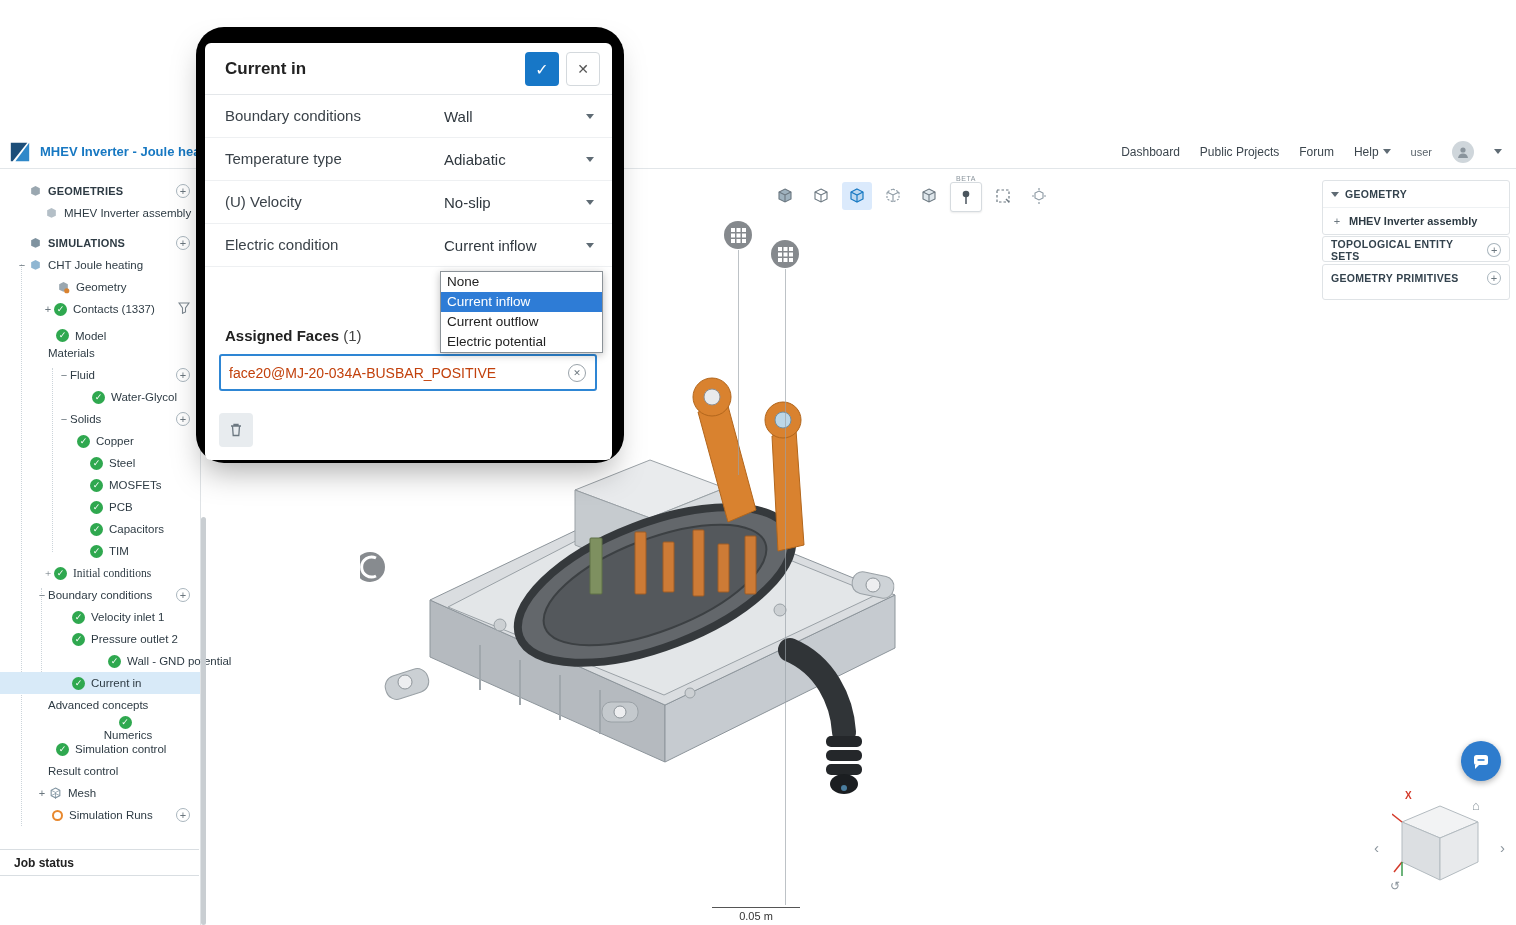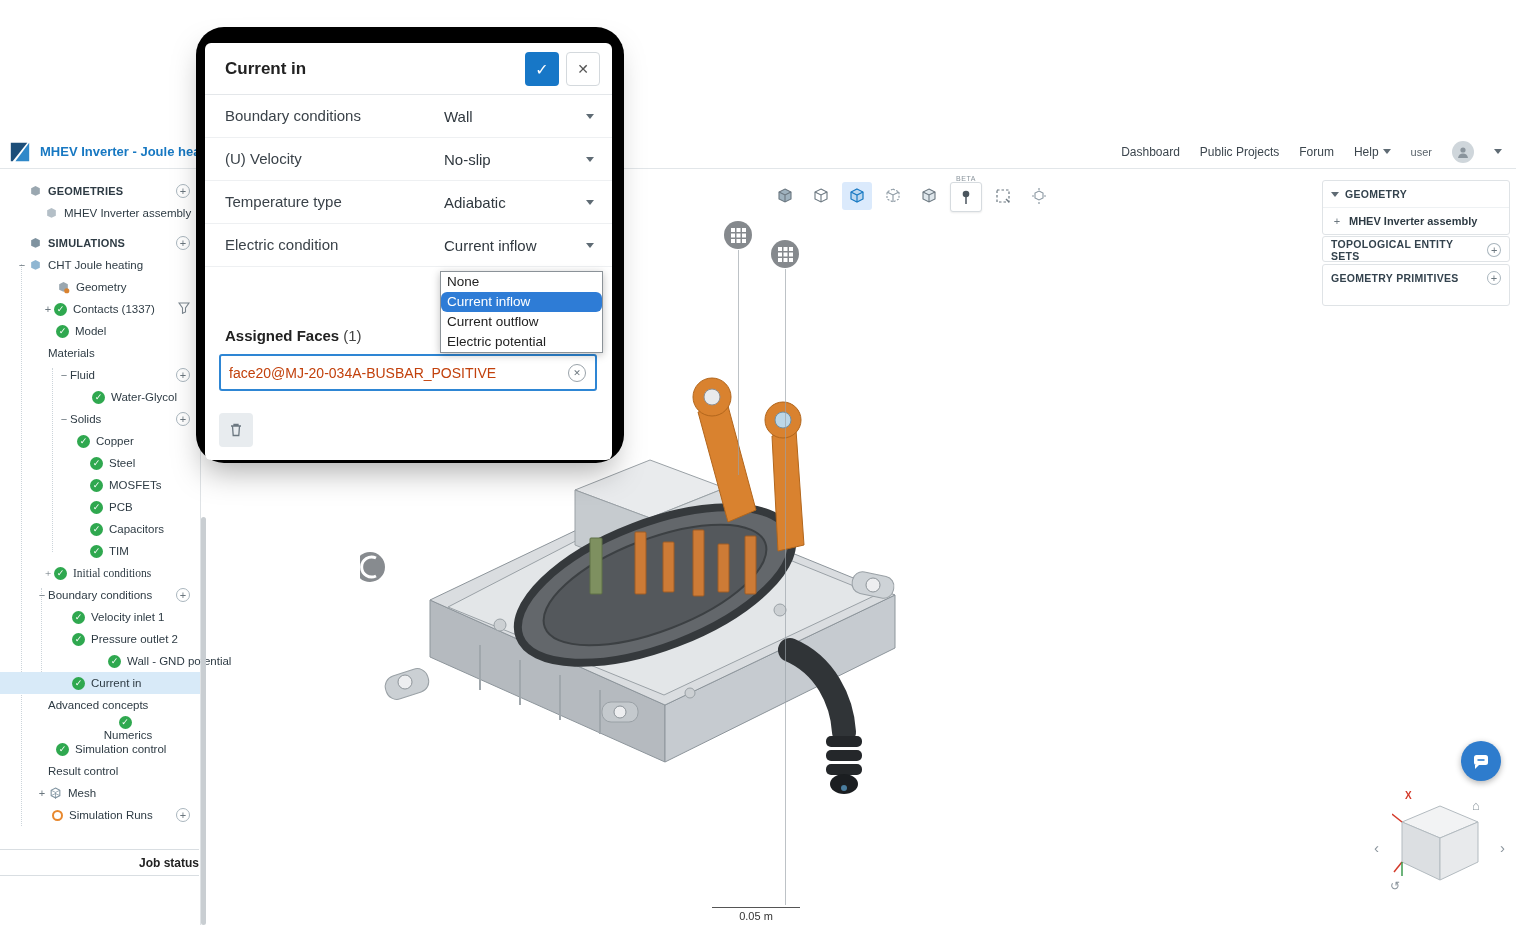--- a/index.html
+++ b/index.html
@@ -34,21 +34,21 @@
   .chk::after{content:"\2713";}
   .ring{flex:0 0 11px;width:11px;height:11px;border:2px solid #e8882e;border-radius:50%;margin-right:6px;box-sizing:border-box;}
   .tree-ic{flex:0 0 14px;width:14px;height:14px;margin-right:6px;display:flex;align-items:center;justify-content:center;}
   .rowbtn{margin-left:auto;margin-right:10px;}
   .cplus{width:14px;height:14px;border:1px solid #aab6be;border-radius:50%;color:#6a767e;
          font-size:11px;line-height:13px;text-align:center;display:inline-block;box-sizing:border-box;}
   .cplus::after{content:"+";}
   .dot-v{position:absolute;border-left:1px dotted #ccd4da;width:0;}
   .jobstatus{position:absolute;left:0;top:849px;width:199px;height:27px;border-top:1px solid #d9dee2;
              border-bottom:1px solid #d9dee2;background:#fff;display:flex;align-items:center;
-             padding-left:14px;font-weight:bold;font-size:12px;color:#222;z-index:9;box-sizing:border-box;justify-content:flex-end;}
+             padding-left:14px;font-weight:bold;font-size:12px;color:#222;z-index:9;box-sizing:border-box;}
   .scroll-thumb{position:absolute;left:201px;top:517px;width:5px;height:408px;background:#c9ced2;border-radius:3px;z-index:11;}
 
   
   .rp-card{position:absolute;left:1322px;width:188px;background:#fff;border:1px solid #dfe3e6;border-radius:3px;z-index:8;box-sizing:border-box;}
   .rp-row{display:flex;align-items:center;height:26px;padding:0 8px;gap:6px;}
   .rp-head{font-size:10.5px;font-weight:bold;letter-spacing:.3px;color:#33424d;}
   .rp-item{font-size:11px;color:#2e3b44;}
 
   
   .viewport{position:absolute;left:200px;top:168px;width:1316px;height:757px;background:#fff;}
@@ -78,21 +78,21 @@
   .m-close{position:absolute;right:12px;top:9px;width:34px;height:34px;border:1px solid #d4d9dd;border-radius:4px;
            background:#fff;color:#555;font-size:14px;display:flex;align-items:center;justify-content:center;cursor:pointer;box-sizing:border-box;}
   .m-close::after{content:"\2715";}
   .m-row{position:relative;height:42px;border-bottom:1px solid #eef0f2;}
   .m-row .flabel{position:absolute;left:20px;top:0;line-height:42px;font-size:15px;color:#3a4249;}
   .m-select{position:absolute;left:239px;right:18px;top:0;height:42px;display:flex;align-items:center;cursor:pointer;}
   .m-select .fvalue{font-size:15px;color:#30383f;}
   .m-select .caret{margin-left:auto;}
   .m-dd{position:absolute;left:235px;top:228px;width:161px;background:#fff;border:1px solid #8b9298;
         box-shadow:0 2px 8px rgba(0,0,0,.25);z-index:5;}
-  .m-opt{height:20px;line-height:20px;padding-left:6px;font-size:13.5px;color:#222;cursor:pointer;border-radius:6px;}
+  .m-opt{height:20px;line-height:20px;padding-left:6px;font-size:13.5px;color:#222;cursor:pointer;}
   .m-opt.sel{background:#2e7cd6;color:#fff;}
   .af-label{position:absolute;left:20px;top:284px;font-size:15px;font-weight:bold;color:#222;text-align:right;}
   .af-count{font-weight:normal;color:#444;margin-left:4px;}
   .face-input{position:absolute;left:14px;top:311px;width:378px;height:37px;border:2px solid #2e86d4;border-radius:3px;
               background:#fff;display:flex;align-items:center;box-sizing:border-box;}
   .face-input input{border:none;outline:none;flex:1;font-size:14px;font-family:"Liberation Sans",sans-serif;
                     color:#c2410c;padding:0 8px;background:transparent;}
   .clear-btn{flex:0 0 18px;width:18px;height:18px;border:1px solid #9aa3aa;border-radius:50%;color:#6b767e;
              font-size:9px;line-height:16px;text-align:center;margin-right:9px;cursor:pointer;box-sizing:border-box;}
   .clear-btn::after{content:"\2715";}
@@ -367,21 +367,21 @@
       <div class="trow" style="padding-left:42px;">
         <span class="tgl plus"></span>
         <span class="chk"></span>
         <span class="tlabel">Contacts (1337)</span>
         <span class="rowbtn">
           <svg width="12" height="12" viewBox="0 0 12 12">
             <path d="M1 1h10L7.5 6v4l-3 1.3V6z" fill="none" stroke="#7c8790" stroke-width="1.1"></path>
             </svg></span>
       </div>
 
-      <div class="trow" style="padding-left:56px;">
+      <div class="trow" style="padding-left:56px;align-items:flex-end;">
         <span class="chk"></span>
         <span class="tlabel">Model</span>
       </div>
 
       <div class="trow" style="padding-left:48px;">
         <span class="tlabel">Materials</span>
       </div>
 
       <div class="trow" style="padding-left:58px;">
         <span class="tgl minus"></span>
@@ -503,21 +503,21 @@
       <span class="tgl plus"></span>
       <span class="rp-item" style="font-weight:bold;">MHEV Inverter assembly</span>
     </div>
   </div>
   <div class="rp-card" style="top:236px;height:26px;">
     <div class="rp-row">
       <span class="rp-head">TOPOLOGICAL ENTITY SETS</span>
       <span class="cplus" style="margin-left:auto;"></span>
     </div>
   </div>
-  <div class="rp-card" style="top:264px;height:42px;">
+  <div class="rp-card" style="top:264px;height:36px;">
     <div class="rp-row">
       <span class="rp-head">GEOMETRY PRIMITIVES</span>
       <span class="cplus" style="margin-left:auto;"></span>
     </div>
   </div>
 
   <div class="backdrop"></div>
   <div class="modal">
     <div class="m-header">
       <span class="m-title">Current in</span>
@@ -526,30 +526,30 @@
     </div>
 
     <div class="m-row">
       <span class="flabel">Boundary conditions</span>
       <div class="m-select">
         <span class="fvalue">Wall</span>
         <span class="caret"></span>
       </div>
     </div>
     <div class="m-row">
+      <span class="flabel">Temperature type</span>
+      <div class="m-select">
+        <span class="fvalue">Adiabatic</span>
+        <span class="caret"></span>
+      </div>
+    </div>
+    <div class="m-row">
       <span class="flabel">(U) Velocity</span>
       <div class="m-select">
         <span class="fvalue">No-slip</span>
-        <span class="caret"></span>
-      </div>
-    </div>
-    <div class="m-row">
-      <span class="flabel">Temperature type</span>
-      <div class="m-select">
-        <span class="fvalue">Adiabatic</span>
         <span class="caret"></span>
       </div>
     </div>
     <div class="m-row">
       <span class="flabel">Electric condition</span>
       <div class="m-select">
         <span class="fvalue">Current inflow</span>
         <span class="caret"></span>
       </div>
     </div>

